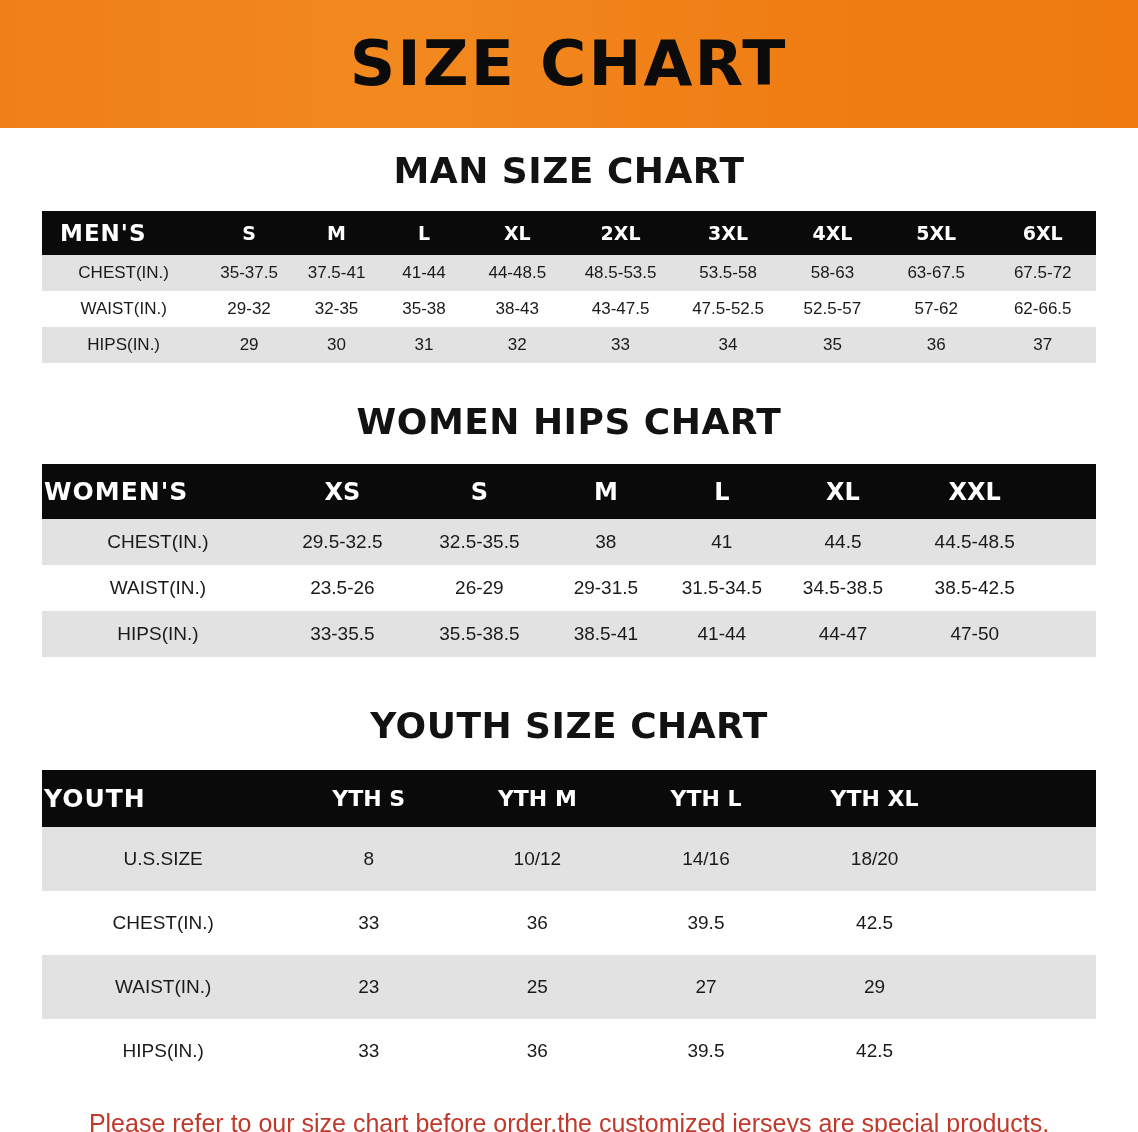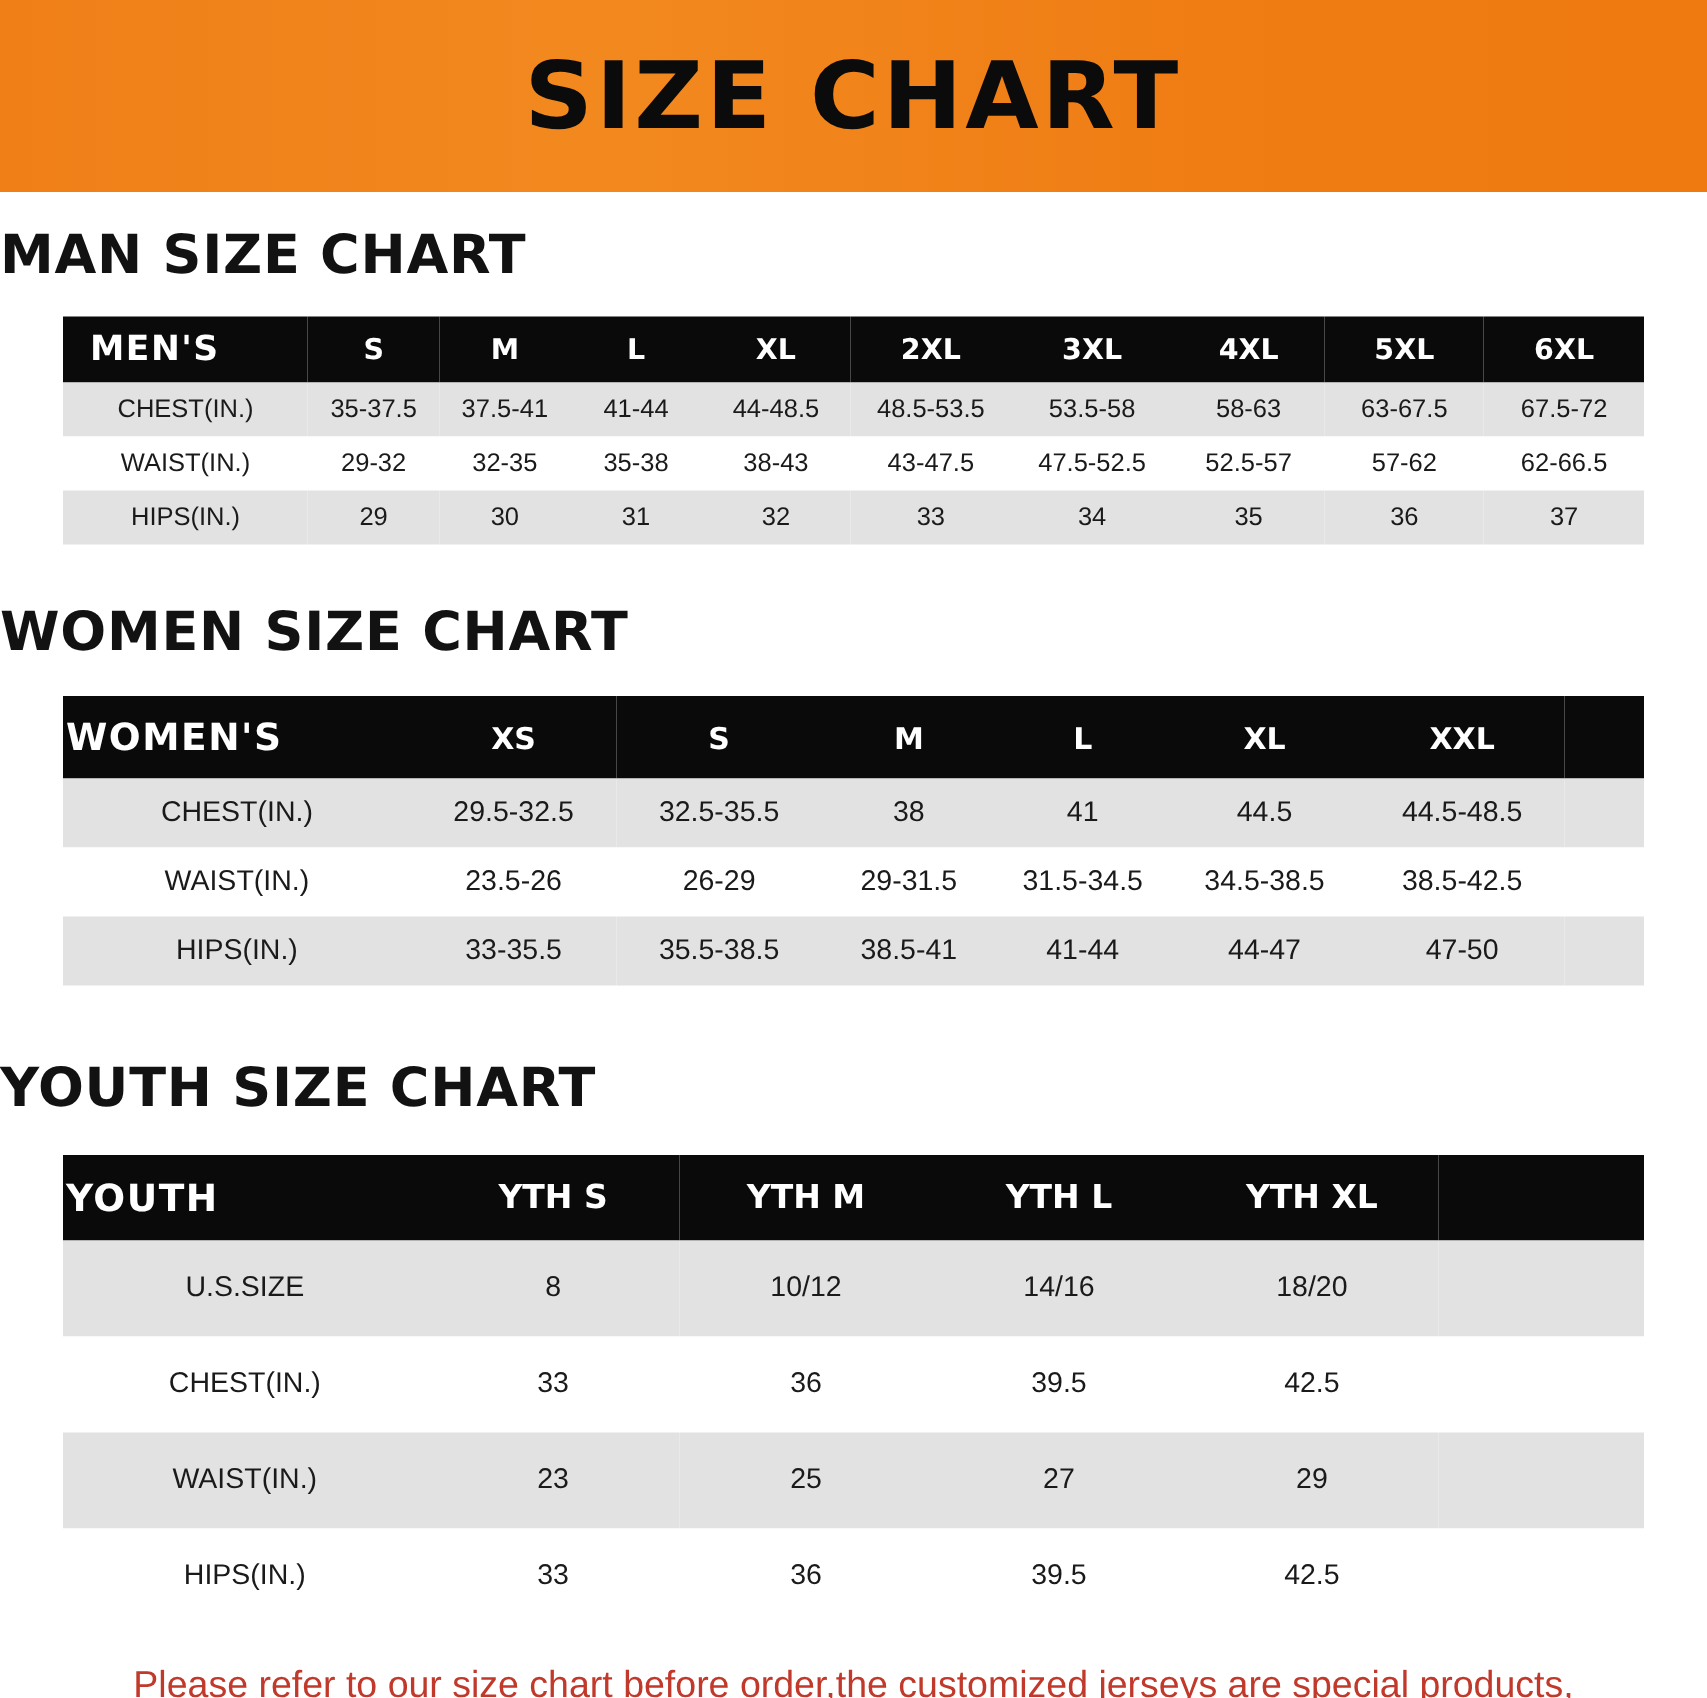--- a/index.html
+++ b/index.html
@@ -28,20 +28,21 @@
     font-weight: bold;
     font-size: 62px;
     letter-spacing: 2px;
     color: #0b0b0b;
     line-height: 1;
     transform: scaleX(1.02);
   }
 
   
   .section-title {
+    text-align: center;
     font-family: "DejaVu Sans", sans-serif;
     font-weight: bold;
     font-size: 36px;
     letter-spacing: 0.5px;
     color: #121212;
   }
   .man-title   { margin-top: 22px; margin-bottom: 20px; }
   .women-title { margin-top: 38px; margin-bottom: 22px; }
   .youth-title { margin-top: 48px; margin-bottom: 24px; }
 
@@ -78,21 +79,21 @@
   tbody tr.shade td { background: #e2e2e2; }
   tbody tr.plain td { background: #ffffff; }
 
   
   .men thead th { font-size: 19px; }
   .men thead th.rowlabel { font-size: 23px; }
   .men tbody td { font-size: 17px; padding: 8px 1px; }
   .men tbody td.rowlabel { font-size: 17px; }
 
   
-  .women thead th { font-size: 20px; padding: 13px 2px; }
+  .women thead th { font-size: 24px; padding: 13px 2px; }
   .women thead th.rowlabel { font-size: 25px; }
   .women tbody td { font-size: 19px; padding: 12px 2px; }
 
   
   .youth thead th { font-size: 22px; padding: 14px 2px; }
   .youth thead th.rowlabel { font-size: 25px; }
   .youth tbody td { font-size: 19px; padding: 21px 2px; }
 
   
   .note {
@@ -176,21 +177,21 @@
         <td>33</td>
         <td>34</td>
         <td>35</td>
         <td>36</td>
         <td>37</td>
       </tr>
     </tbody>
   </table>
 </div>
 
-<div class="section-title women-title">WOMEN SIZE CHART</div>
+<div class="section-title women-title">WOMEN HIPS CHART</div>
 
 <div class="table-wrap">
   <table class="women">
     <colgroup>
       <col style="width:22%">
       <col style="width:13%">
         <col style="width:13%">
         <col style="width:11%">
       <col style="width:11%">
         <col style="width:12%">

